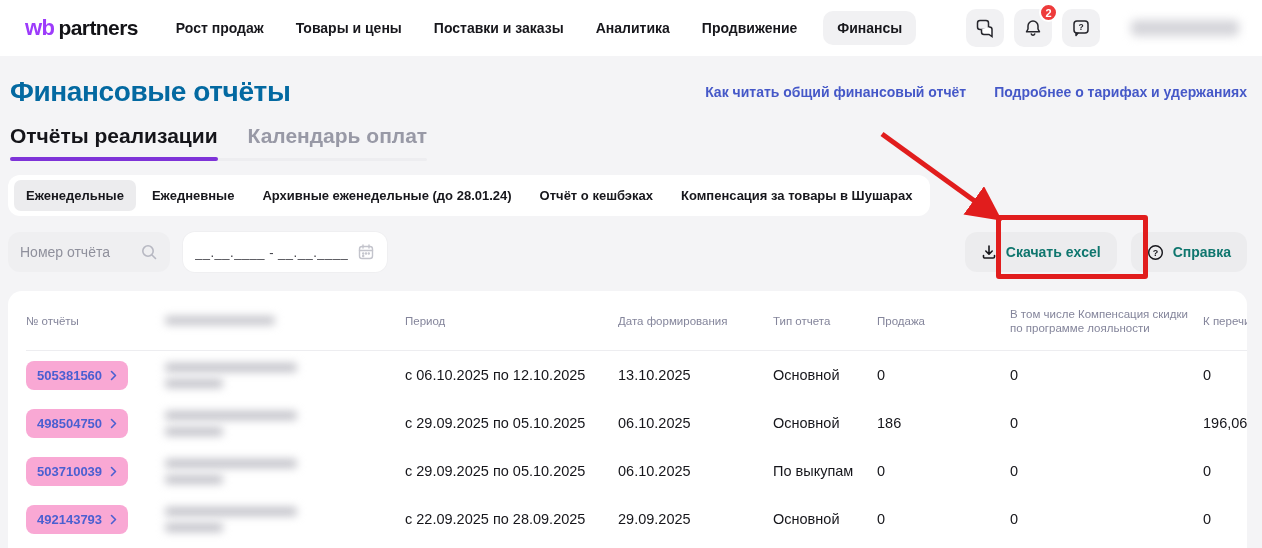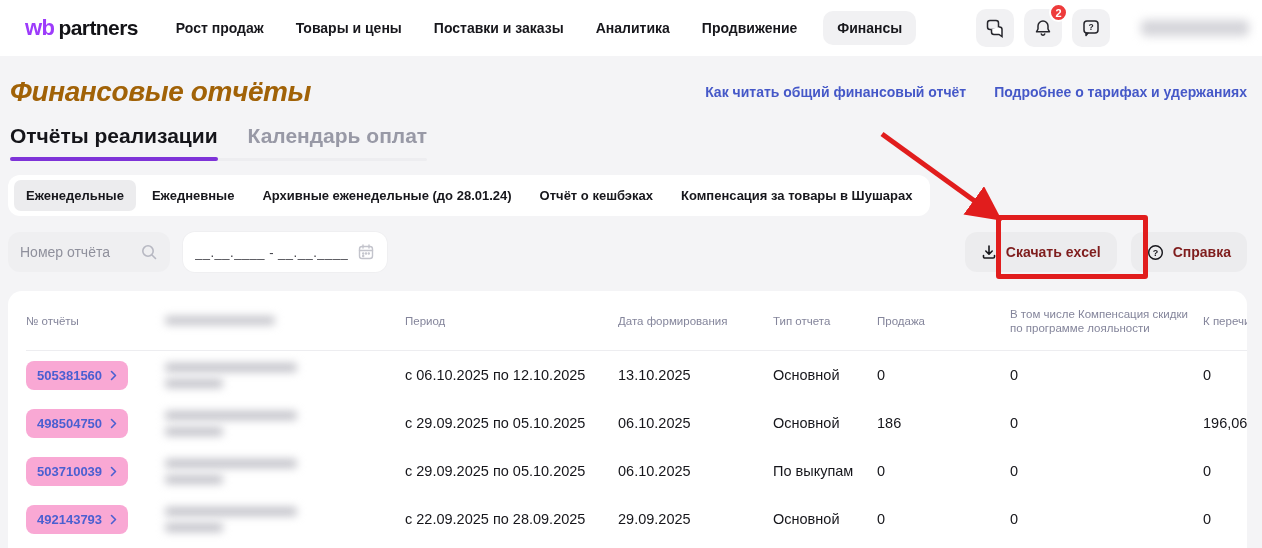--- a/index.html
+++ b/index.html
@@ -8,21 +8,21 @@
     font-family:"Liberation Sans", sans-serif;
     background:#f4f4f6;
     color:#17171c;
     position:relative;
   }
 
   
   .topbar {
     height:56px; background:#ffffff;
     display:flex; align-items:center;
-    padding:0 4px 0 25px;
+    padding:0 14px 0 25px;
   }
   .logo { display:flex; align-items:baseline; gap:4px; margin-right:38px; cursor:pointer; }
   .logo .wb { font-size:22px; font-weight:800; color:#9d3bfb; letter-spacing:-0.5px; }
   .logo .partners { font-size:21px; font-weight:700; color:#131317; letter-spacing:-0.6px; }
   .nav-menu { display:flex; align-items:center; gap:32px; }
   .nav-item { font-size:14px; font-weight:700; color:#17171c; cursor:pointer; white-space:nowrap; }
   .nav-item.active { background:#f1f1f3; border-radius:10px; padding:9px 14px; margin-left:-6px; }
   .topbar-right { margin-left:auto; display:flex; align-items:center; gap:10px; }
   .icon-btn {
     width:38px; height:38px; background:#f1f1f3; border-radius:10px;
@@ -39,21 +39,21 @@
   .account-chip {
     width:126px; height:34px; margin-left:12px; border-radius:8px;
     background:#fff; display:flex; align-items:center; justify-content:center; cursor:pointer;
   }
   .account-blur { width:108px; height:16px; background:#d5d5da; border-radius:5px; filter:blur(5px); }
 
   
   .content { padding:0 15px 0 8px; }
 
   .page-head { display:flex; justify-content:space-between; align-items:center; margin-top:20px; padding-left:2px; }
-  .page-title { font-size:28px; font-weight:700; letter-spacing:-0.4px; color:#a16207;font-style:italic; }
+  .page-title { font-size:28px; font-weight:700; letter-spacing:-0.4px; color:#0369a1; }
   .head-links { display:flex; gap:28px; }
   .head-link { font-size:14px; font-weight:600; color:#4558c8; cursor:pointer; white-space:nowrap; }
 
   .tabs { display:inline-flex; gap:30px; margin-top:16px; margin-left:2px; position:relative; }
   .tabs::after { content:""; position:absolute; left:0; right:0; bottom:0; height:3px; background:#ededf0; border-radius:2px; }
   .tab { font-size:21px; padding-bottom:13px; position:relative; cursor:pointer; white-space:nowrap; }
   .tab.active { font-weight:700; color:#15151a; }
   .tab.inactive { font-weight:600; color:#9899a6; }
   .tab.active::after { content:""; position:absolute; left:0; right:0; bottom:0; height:4px; background:#7e33d8; border-radius:3px; z-index:1; }
 
@@ -84,21 +84,21 @@
     box-shadow:0 0 0 1px rgba(0,0,0,0.02);
   }
   .date-box input {
     flex:1; min-width:0; border:none; background:transparent; outline:none;
     font-family:"Liberation Sans", sans-serif; font-size:13px; letter-spacing:0.5px; color:#2c2c33;
   }
   .date-box input::placeholder { color:#3a3a42; }
   .tb-btn {
     height:40px; background:#ececee; border:none; border-radius:12px;
     display:flex; align-items:center; gap:9px; padding:0 16px;
-    font-family:"Liberation Sans", sans-serif; font-size:14px; font-weight:600; color:#7f1d1d;
+    font-family:"Liberation Sans", sans-serif; font-size:14px; font-weight:600; color:#0f766e;
     cursor:pointer; white-space:nowrap;
   }
   .btn-download { margin-left:auto; }
   .btn-help { margin-left:14px; }
 
   
   .table-card {
     margin-top:19px; background:#fff; border-radius:14px;
     padding-left:18px; min-height:280px; overflow:hidden;
   }

